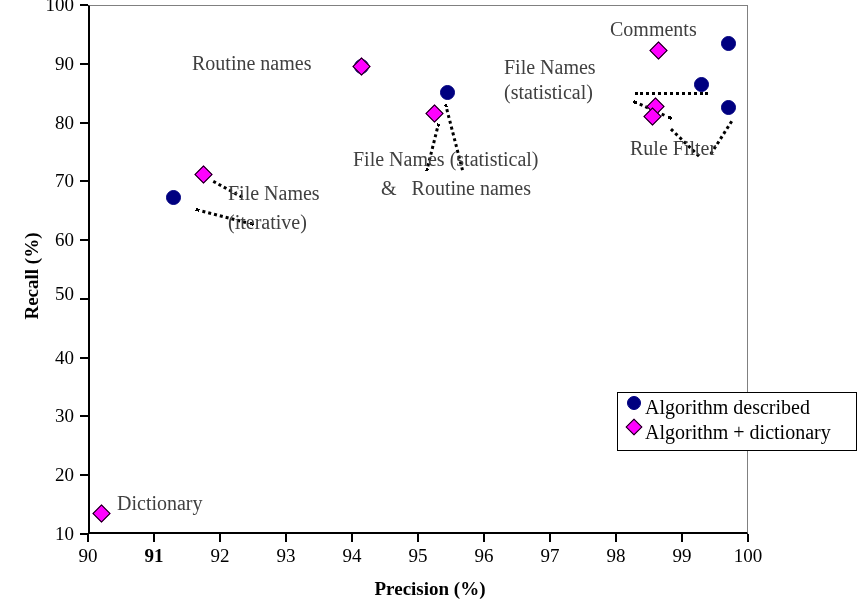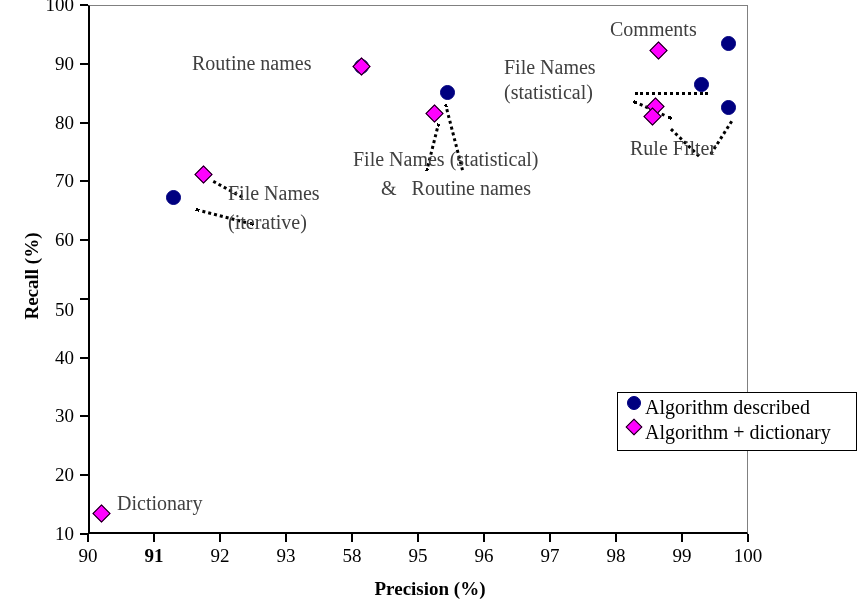--- a/index.html
+++ b/index.html
@@ -57,21 +57,21 @@
   <div id="y-axis">
       <div class="ytick" style="top: 533px;"></div>
       <div class="ytick-label" style="top: 524px; left: 28px; width: 46px;">10</div>
       <div class="ytick" style="top: 474.222px;"></div>
       <div class="ytick-label" style="top: 465.222px; left: 28px; width: 46px;">20</div>
       <div class="ytick" style="top: 415.444px;"></div>
       <div class="ytick-label" style="top: 406.444px; left: 28px; width: 46px;">30</div>
       <div class="ytick" style="top: 356.667px;"></div>
       <div class="ytick-label" style="top: 347.667px; left: 28px; width: 46px;">40</div>
       <div class="ytick" style="top: 297.889px;"></div>
-      <div class="ytick-label" style="top: 300px; left: 28px; width: 46px;">50</div>
+      <div class="ytick-label" style="top: 284px; left: 28px; width: 46px;">50</div>
       <div class="ytick" style="top: 239.111px;"></div>
       <div class="ytick-label" style="top: 230.111px; left: 28px; width: 46px;">60</div>
       <div class="ytick" style="top: 180.333px;"></div>
       <div class="ytick-label" style="top: 171.333px; left: 28px; width: 46px;">70</div>
       <div class="ytick" style="top: 121.556px;"></div>
       <div class="ytick-label" style="top: 112.556px; left: 28px; width: 46px;">80</div>
       <div class="ytick" style="top: 62.7778px;"></div>
       <div class="ytick-label" style="top: 53.7778px; left: 28px; width: 46px;">90</div>
       <div class="ytick" style="top: 4px;"></div>
       <div class="ytick-label" style="top: -5px; left: 28px; width: 46px;">100</div>
@@ -80,21 +80,21 @@
   <div id="x-axis">
       <div class="xtick" style="left: 87px;"></div>
       <div class="xtick-label" style="left: 63px;">90</div>
       <div class="xtick" style="left: 153px;"></div>
       <div class="xtick-label" style="left: 129px; font-weight: bold;">91</div>
       <div class="xtick" style="left: 219px;"></div>
       <div class="xtick-label" style="left: 195px;">92</div>
       <div class="xtick" style="left: 285px;"></div>
       <div class="xtick-label" style="left: 261px;">93</div>
       <div class="xtick" style="left: 351px;"></div>
-      <div class="xtick-label" style="left: 327px;">58</div>
+      <div class="xtick-label" style="left: 327px;">94</div>
       <div class="xtick" style="left: 417px;"></div>
       <div class="xtick-label" style="left: 393px;">95</div>
       <div class="xtick" style="left: 483px;"></div>
       <div class="xtick-label" style="left: 459px;">96</div>
       <div class="xtick" style="left: 549px;"></div>
       <div class="xtick-label" style="left: 525px;">97</div>
       <div class="xtick" style="left: 615px;"></div>
       <div class="xtick-label" style="left: 591px;">98</div>
       <div class="xtick" style="left: 681px;"></div>
       <div class="xtick-label" style="left: 657px;">99</div>

